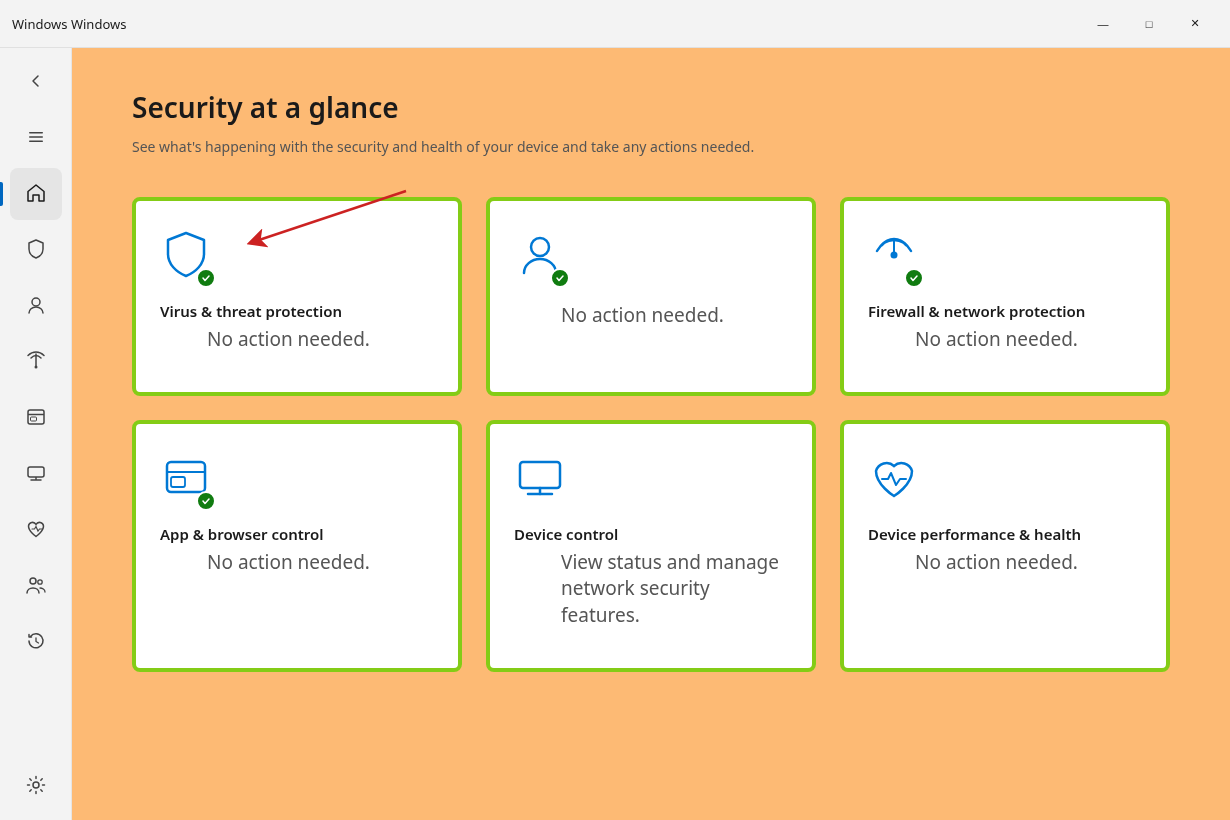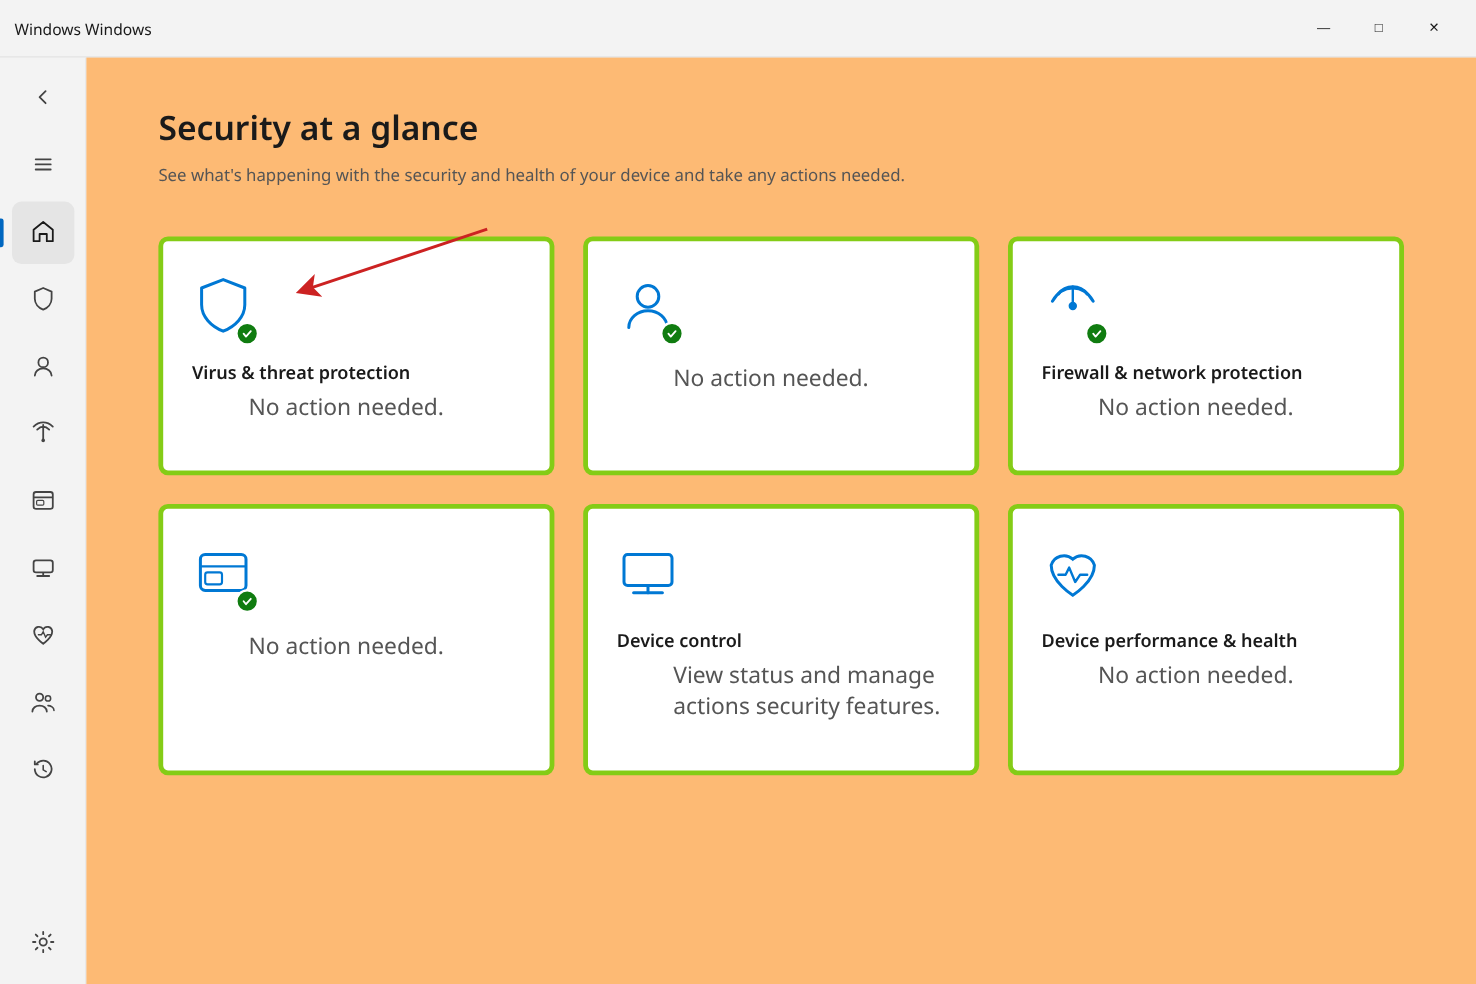--- a/index.html
+++ b/index.html
@@ -372,33 +372,34 @@
             <rect x="7" y="10" width="38" height="30" rx="4" stroke="#0078d4" stroke-width="2.5" fill="none"></rect>
             <line x1="7" y1="20" x2="45" y2="20" stroke="#0078d4" stroke-width="2"></line>
             <rect x="11" y="25" width="14" height="10" rx="2" stroke="#0078d4" stroke-width="1.8" fill="none"></rect>
           </svg>
           <div class="card-badge">
             <svg viewBox="0 0 10 10" fill="none" xmlns="http://www.w3.org/2000/svg">
               <path d="M2 5L4 7.5L8 3" stroke="white" stroke-width="1.5" stroke-linecap="round" stroke-linejoin="round"></path>
             </svg>
           </div>
         </div>
+        <div class="card-title">App &amp; browser control</div>
         <div class="card-status">No action needed.</div>
       </div>
 
       <div class="card">
         <div class="card-icon-wrap">
           <svg class="card-icon" viewBox="0 0 52 52" fill="none" xmlns="http://www.w3.org/2000/svg">
             <rect x="6" y="10" width="40" height="26" rx="3" stroke="#0078d4" stroke-width="2.5" fill="none"></rect>
             <line x1="14" y1="42" x2="38" y2="42" stroke="#0078d4" stroke-width="2.5" stroke-linecap="round"></line>
             <line x1="26" y1="36" x2="26" y2="42" stroke="#0078d4" stroke-width="2.5" stroke-linecap="round"></line>
           </svg>
         </div>
         <div class="card-title">Device control</div>
-        <div class="card-status">View status and manage actions security features.</div>
+        <div class="card-status">View status and manage network security features.</div>
       </div>
 
       <div class="card">
         <div class="card-icon-wrap">
           <svg class="card-icon" viewBox="0 0 52 52" fill="none" xmlns="http://www.w3.org/2000/svg">
             <path d="M26 44C26 44 8 33 8 19A11 11 0 0 1 26 14A11 11 0 0 1 44 19C44 33 26 44 26 44Z" stroke="#0078d4" stroke-width="2.5" fill="none"></path>
             <path d="M14 27H20L23 21L28 33L32 27H38" stroke="#0078d4" stroke-width="2" stroke-linecap="round" stroke-linejoin="round" fill="none"></path>
           </svg>
         </div>
         <div class="card-title">Device performance &amp; health</div>

